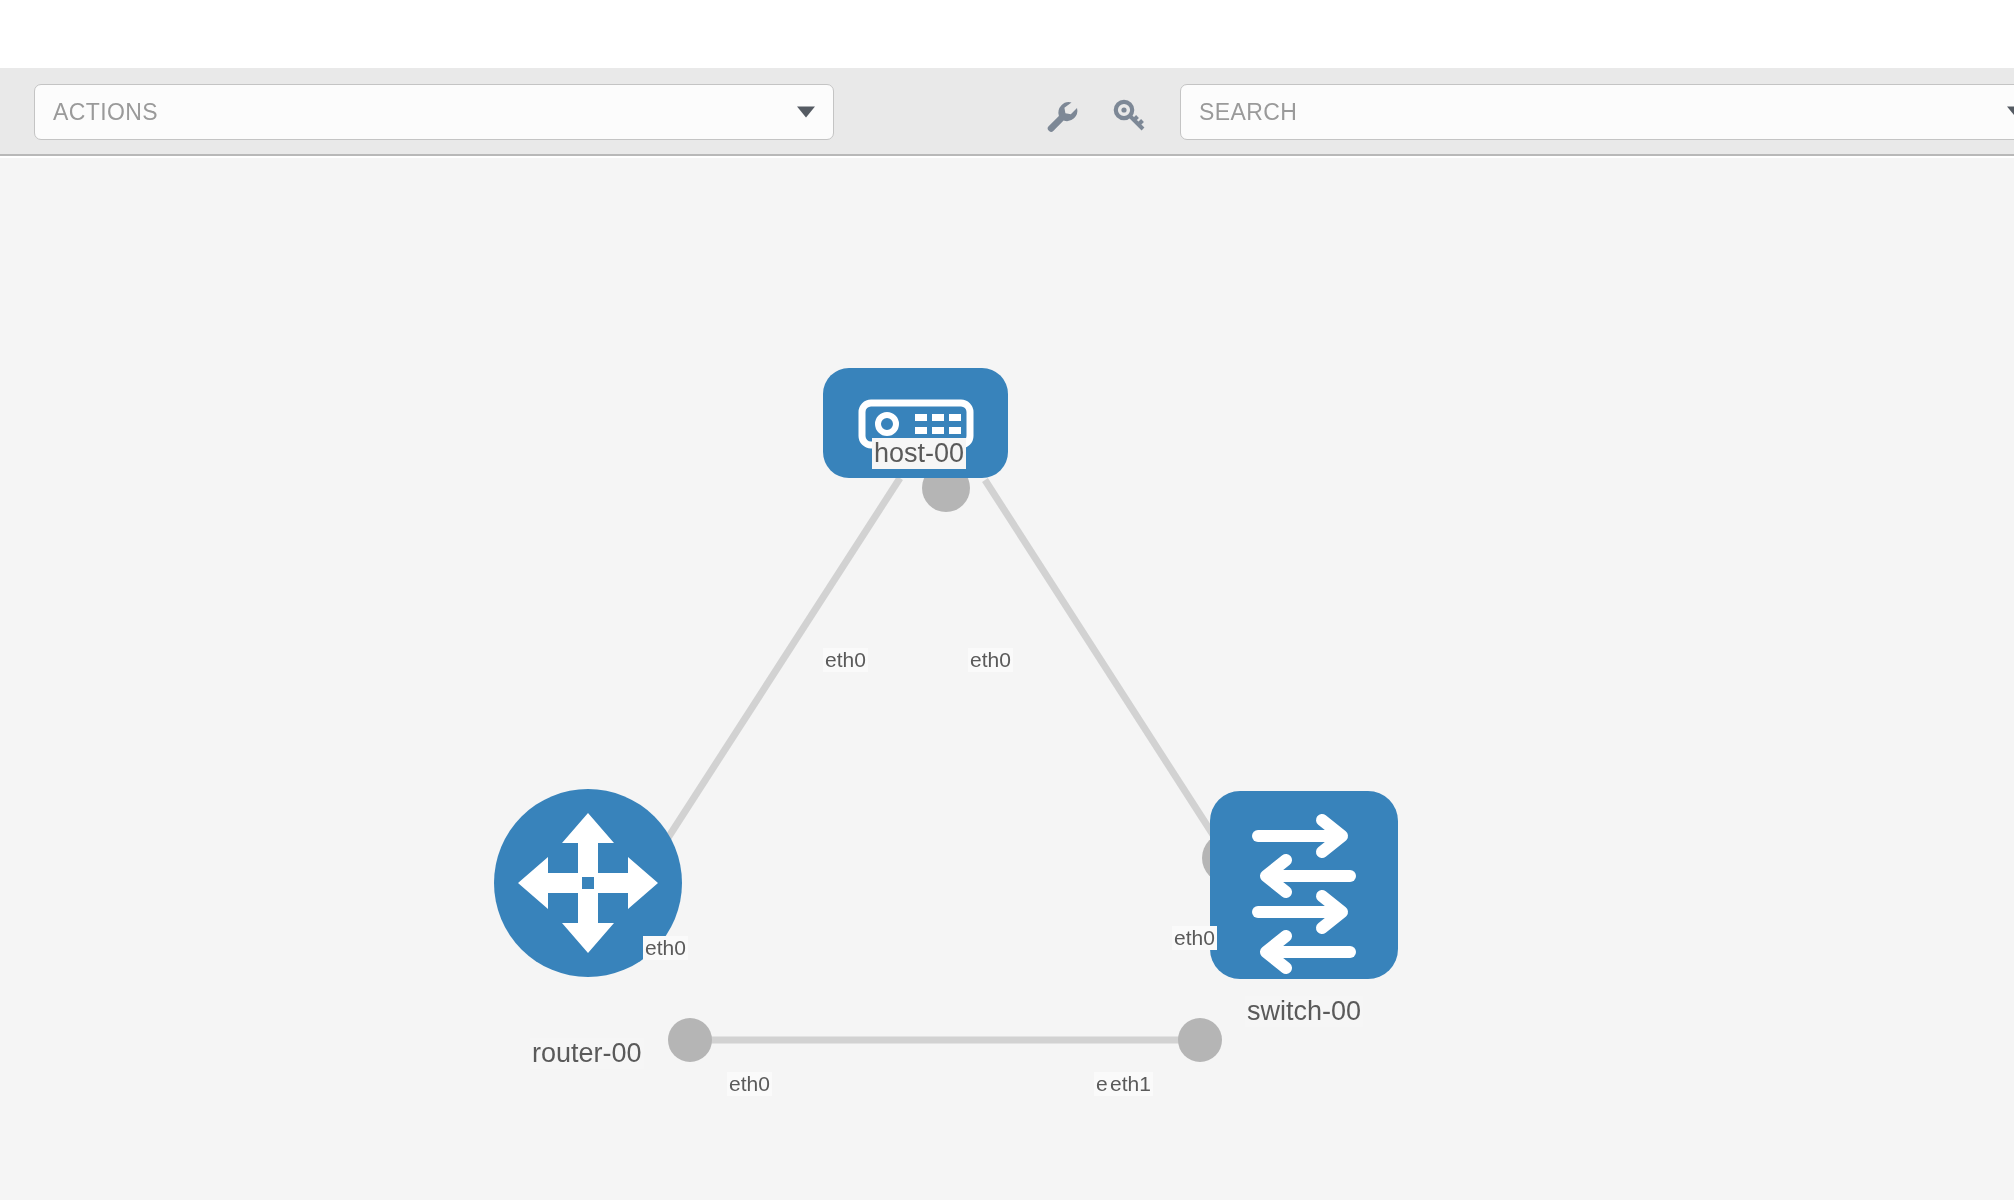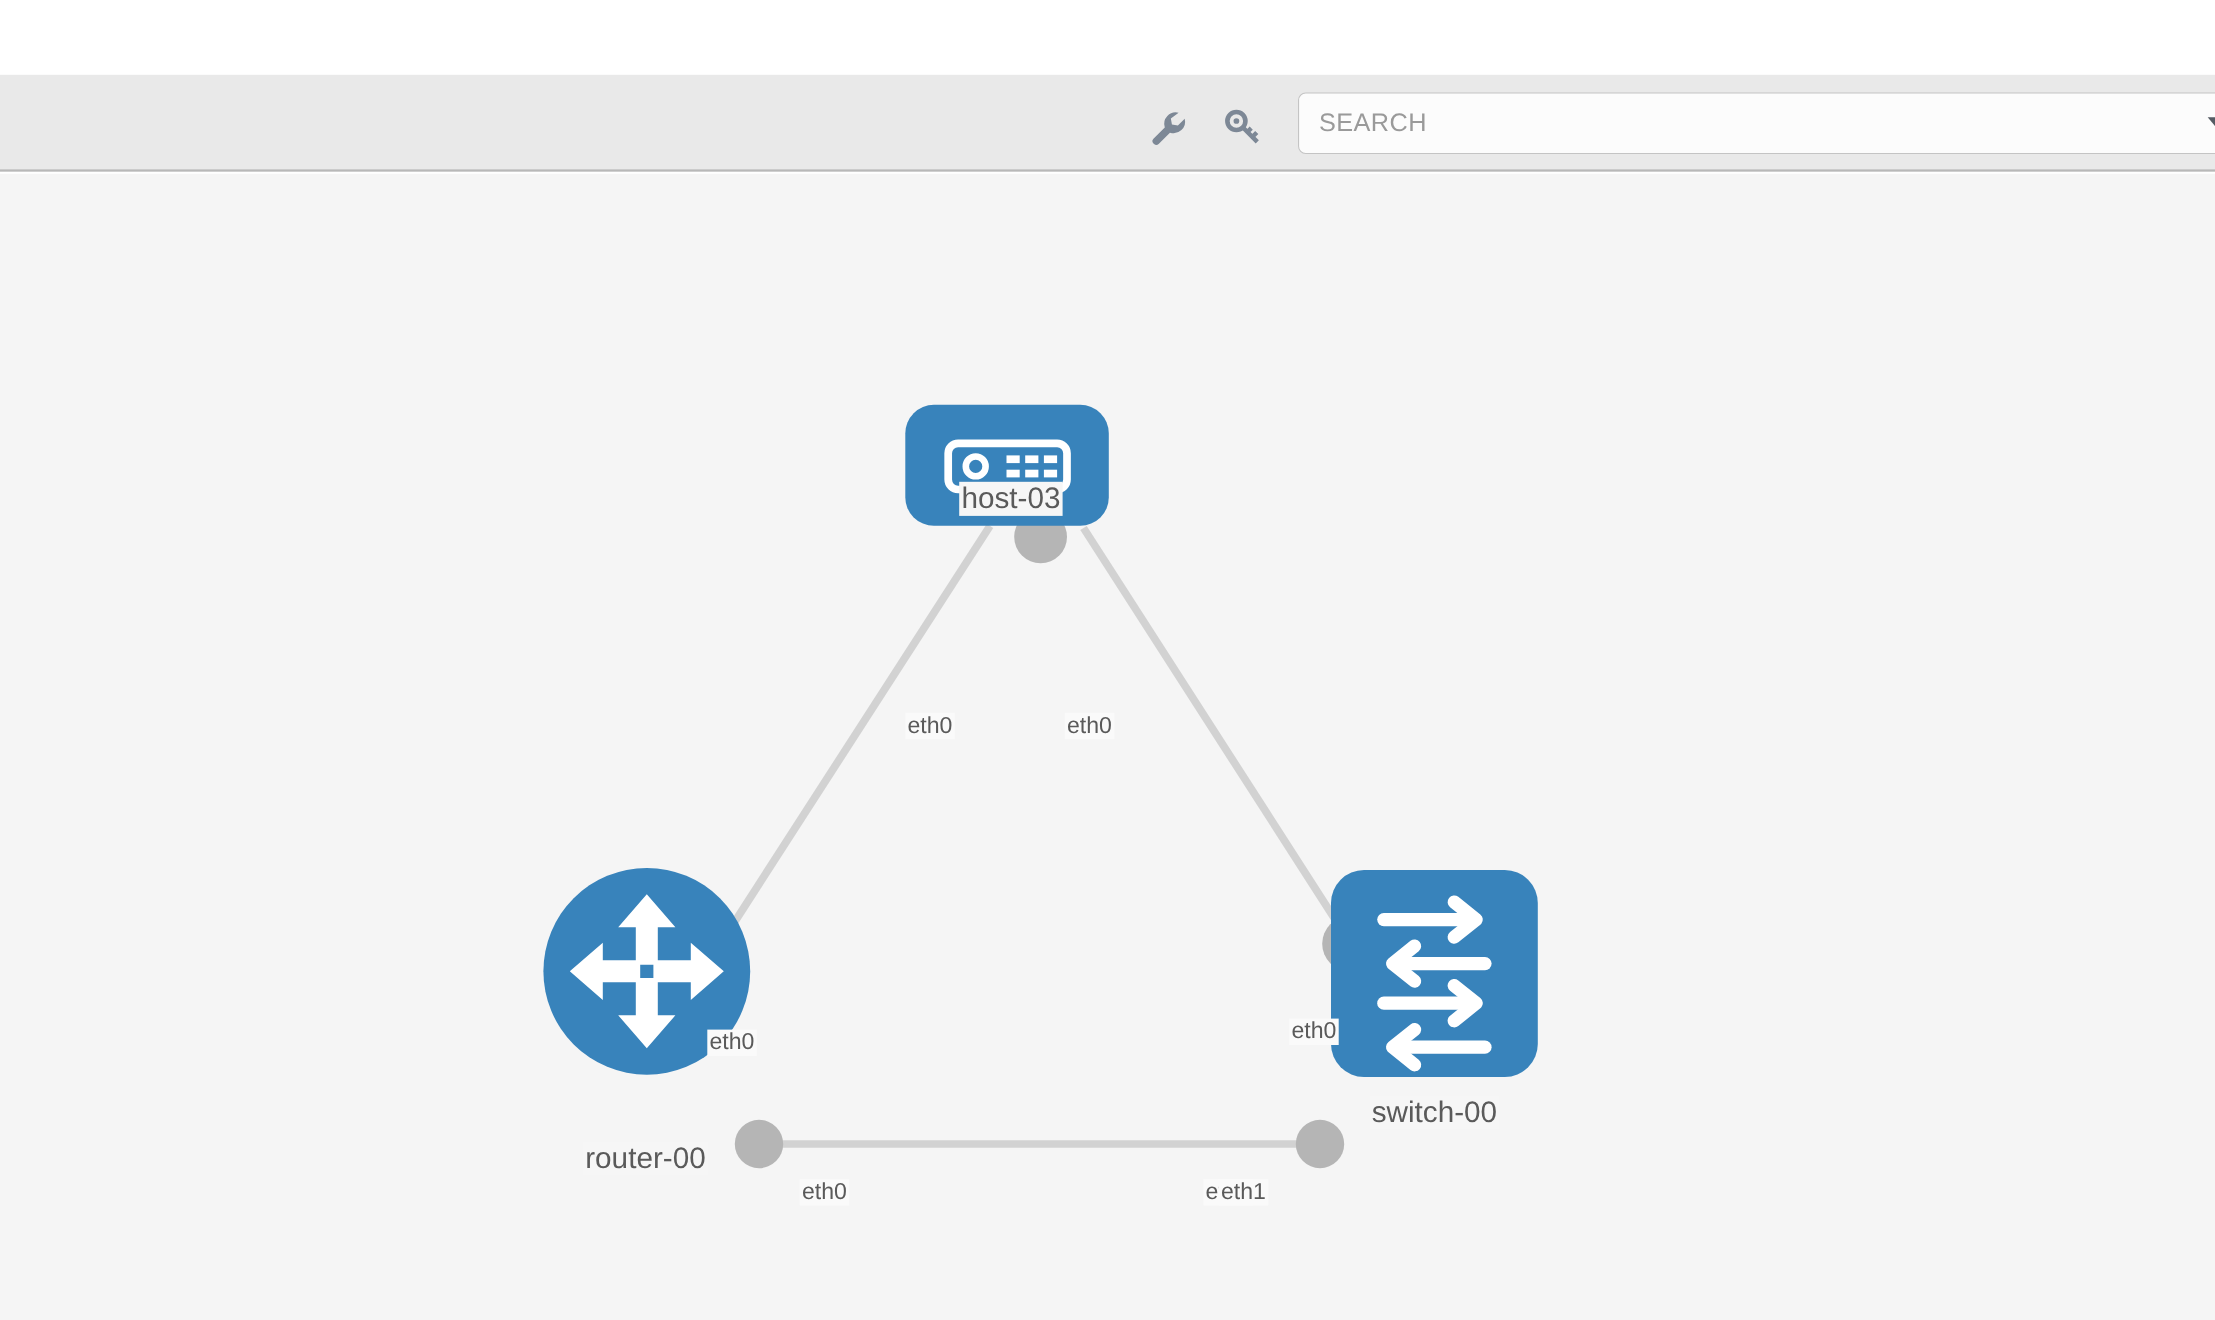--- a/index.html
+++ b/index.html
@@ -123,20 +123,24 @@
   }
 </style>
 </head>
 <body>
 
 <div id="app">
 
 
   <div class="toolbar">
 
+    <div class="dropdown" id="actions-dropdown">
+      <span class="dropdown-label">ACTIONS</span>
+      <span class="dropdown-caret"></span>
+    </div>
 
     <div class="tool-icon" id="wrench-icon">
       <svg width="40" height="40" viewBox="0 0 40 40">
         <path d="M29.5 6.5 a10.5 10.5 0 0 0 -12.6 13.4 L6.6 30.2 a3 3 0 0 0 0 4.2 l0.5 0.5 a3 3 0 0 0 4.2 0 l10.3 -10.3 a10.5 10.5 0 0 0 13.4 -12.6 l-6.2 6.2 -5.4 -1.0 -1.0 -5.4 Z" fill="#7d8896"></path>
       </svg>
     </div>
 
     <div class="tool-icon" id="key-icon">
       <svg width="40" height="40" viewBox="0 0 40 40">
         <circle cx="14" cy="14" r="8.2" fill="none" stroke="#7d8896" stroke-width="4.2"></circle>
@@ -200,21 +204,21 @@
           <path d="M1350 718 h-78"></path>
           <path d="M1286 702 l-20 16 20 16"></path>
           <path d="M1258 754 h78"></path>
           <path d="M1322 738 l20 16 -20 16"></path>
           <path d="M1350 794 h-78"></path>
           <path d="M1286 778 l-20 16 20 16"></path>
         </g>
       </g>
     </svg>
 
-    <div class="node-label" style="left:872px; top:280px;">host-03</div>
+    <div class="node-label" style="left:872px; top:280px;">host-00</div>
     <div class="node-label" style="left:530px; top:880px;">router-00</div>
     <div class="node-label" style="left:1245px; top:838px;">switch-00</div>
 
     <div class="iface-label" style="left:823px; top:446px;">eth0</div>
     <div class="iface-label" style="left:968px; top:446px;">eth0</div>
     <div class="iface-label" style="left:643px; top:734px;">eth0</div>
     <div class="iface-label" style="left:1172px; top:724px;">eth0</div>
     <div class="iface-label" style="left:727px; top:870px;">eth0</div>
     <div class="iface-label" style="left:1094px; top:870px;">eth0</div>
     <div class="iface-label" style="left:1108px; top:870px;">eth1</div>

